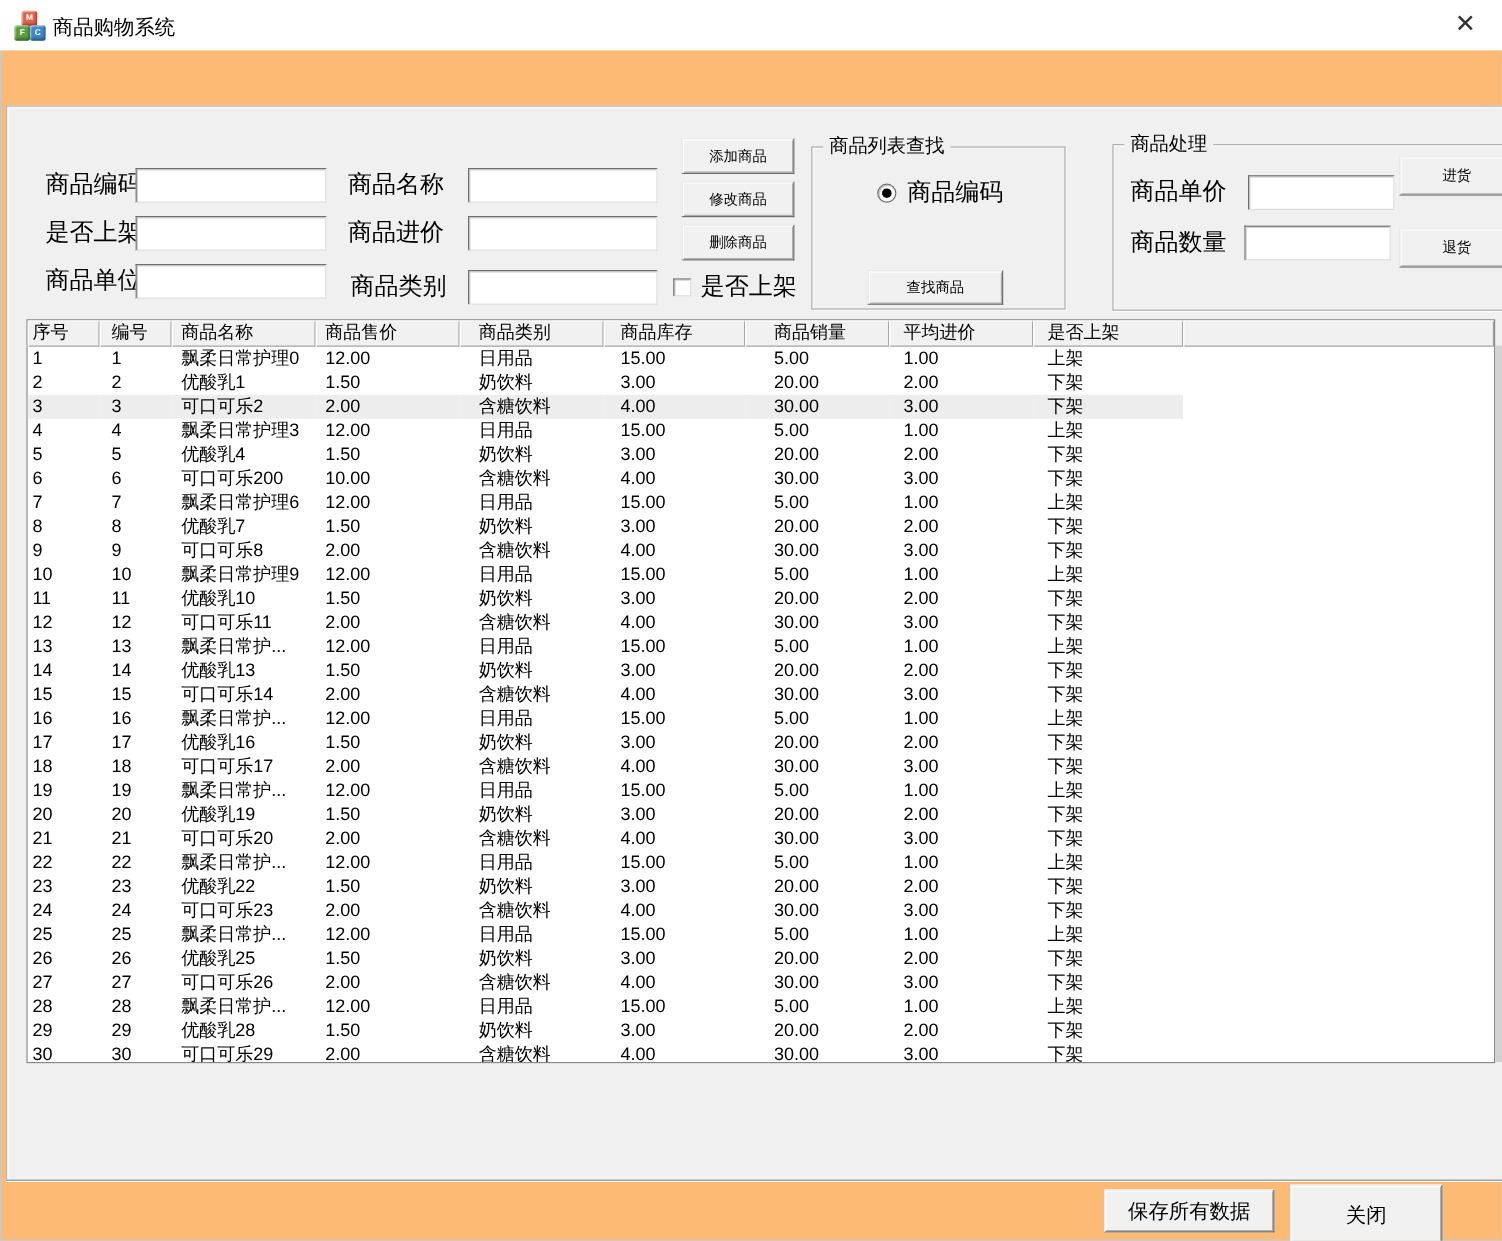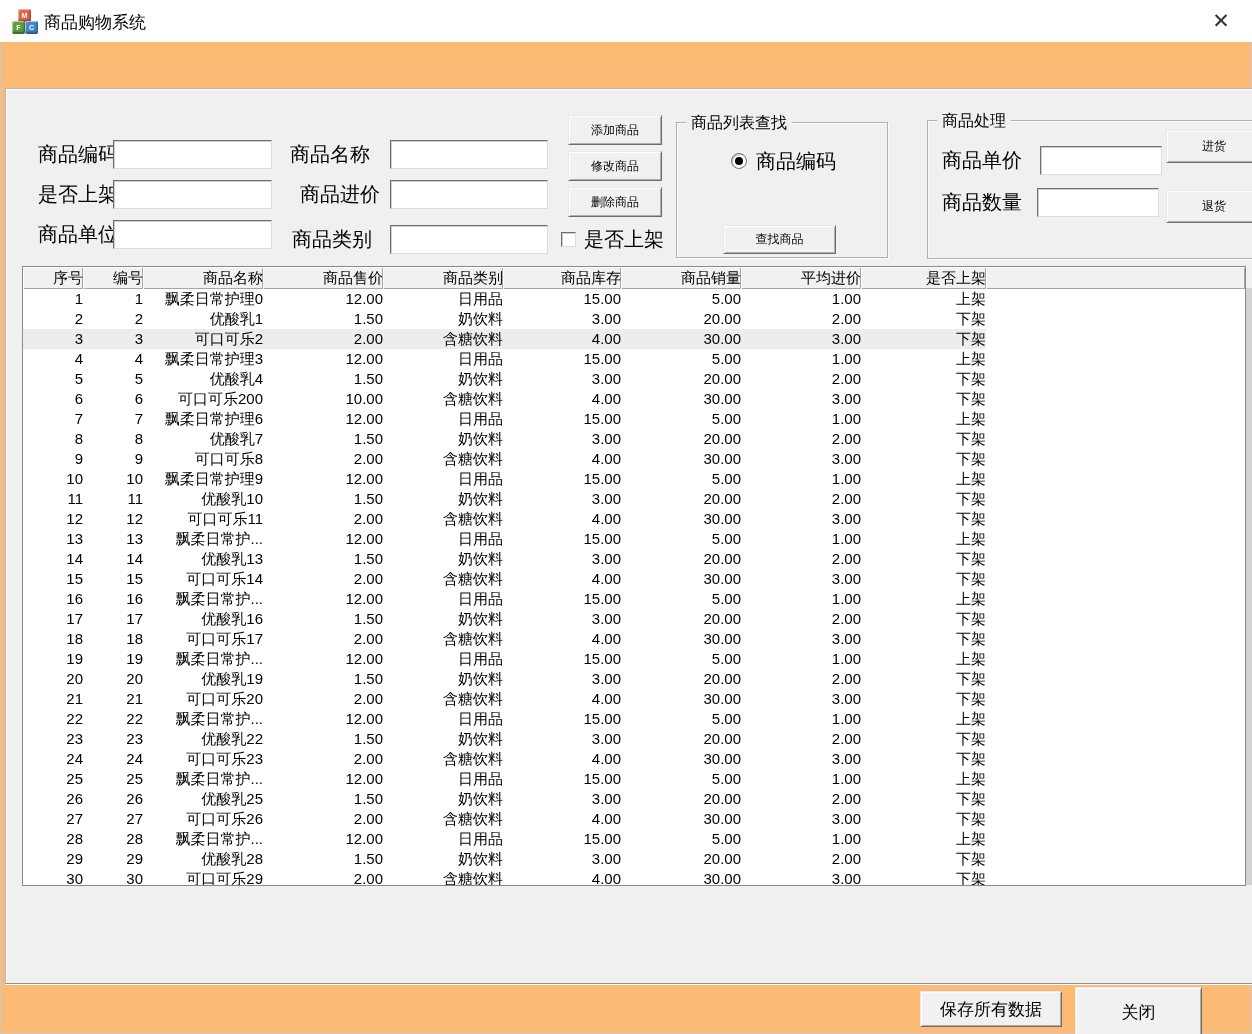--- a/index.html
+++ b/index.html
@@ -26,52 +26,52 @@
   #group-search{left:676px;top:122px;width:210px;height:134px;}
   #group-process{left:927px;top:120px;width:332px;height:137px;}
   
   .lbl{position:absolute;font-size:20px;color:#000;height:29px;line-height:29px;white-space:nowrap;}
   .tb{position:absolute;height:29px;background:#ffffff;border:1px solid;border-color:#6e6e6e #dcdcdc #dcdcdc #6e6e6e;box-shadow:inset 1px 1px 0 #cfcfcf;box-sizing:border-box;font-size:15px;padding:0 4px;outline:none;font-family:inherit;}
   .btn{position:absolute;background:#f1f1f1;border:1px solid;border-color:#e9e9e9 #6d6d6d #6d6d6d #e9e9e9;box-shadow:inset 1px 1px 0 #ffffff,inset -1px -1px 0 #aeaeae;font-size:12px;color:#000;text-align:center;box-sizing:border-box;font-family:inherit;padding:0;}
   
   .lf0{left:38px;top:140px;}  .if0{left:113px;top:140px;width:159px;}
   .lf1{left:290px;top:140px;} .if1{left:390px;top:140px;width:158px;}
   .lf2{left:38px;top:180px;}  .if2{left:113px;top:180px;width:159px;}
-  .lf3{left:300px;top:180px;} .if3{left:390px;top:180px;width:158px;}
+  .lf3{left:290px;top:180px;} .if3{left:390px;top:180px;width:158px;}
   .lf4{left:38px;top:220px;}  .if4{left:113px;top:220px;width:159px;}
   .lf5{left:292px;top:225px;} .if5{left:390px;top:225px;width:158px;}
   #btn-add{left:568px;top:115px;width:94px;height:30px;}
   #btn-modify{left:568px;top:151px;width:94px;height:30px;}
   #btn-delete{left:568px;top:187px;width:94px;height:30px;}
   #chk-onshelf{position:absolute;left:561px;top:232px;width:15px;height:15px;background:#fff;border:1px solid;border-color:#6e6e6e #dcdcdc #dcdcdc #6e6e6e;box-shadow:inset 1px 1px 0 #cfcfcf;box-sizing:border-box;}
   #chk-onshelf-label{left:584px;top:225px;}
   
   #radio-code{position:absolute;left:731px;top:153px;width:16px;height:16px;border-radius:50%;background:#fff;border:1px solid #6e6e6e;box-shadow:inset 1px 1px 1px #bdbdbd;box-sizing:border-box;}
   #radio-code .dot{position:absolute;left:3px;top:3px;width:8px;height:8px;border-radius:50%;background:#000;}
   #radio-code-label{left:756px;top:147px;}
   #btn-find{left:723px;top:225px;width:113px;height:29px;}
   
   .lp0{left:942px;top:146px;} .ip0{left:1040px;top:146px;width:122px;}
   .lp1{left:942px;top:188px;} .ip1{left:1037px;top:188px;width:122px;}
   #btn-in{left:1166px;top:130px;width:96px;height:33px;}
   #btn-out{left:1166px;top:190px;width:96px;height:33px;}
   
-  #table{position:absolute;left:22px;top:266px;width:1224px;height:620px;background:#ffffff;border:1px solid #8a8a8a;box-sizing:border-box;overflow:hidden;text-align:right;}
+  #table{position:absolute;left:22px;top:266px;width:1224px;height:620px;background:#ffffff;border:1px solid #8a8a8a;box-sizing:border-box;overflow:hidden;}
   #thead{display:flex;height:22px;background:#f1f1f1;}
   .th{box-sizing:border-box;height:22px;line-height:21px;font-size:15px;padding-left:6px;background:#f1f1f1;box-shadow:inset 1px 1px 0 #ffffff,inset -1px -1px 0 #a6a6a6;white-space:nowrap;overflow:hidden;}
   #tbody{position:relative;}
   .tr{display:flex;height:20px;}
   .td{box-sizing:border-box;height:20px;line-height:19px;font-size:15px;white-space:nowrap;overflow:hidden;color:#000;}
   .c0{width:60px;padding-left:4px;}
   .c1{width:60px;padding-left:10px;}
   .c2{width:120px;padding-left:8px;}
   .c3{width:120px;padding-left:8px;}
   .c4{width:120px;padding-left:16px;}
   .c5{width:118px;padding-left:14px;}
-  .c6{width:120px;padding-left:8px;}
+  .c6{width:120px;padding-left:24px;}
   .c7{width:120px;padding-left:12px;}
   .c8{width:125px;padding-left:12px;}
   .c9{flex:1;}
   .tr.sel .td{background:#ededed;}
   .tr.sel .td.c9{background:#ffffff;}
   #vscroll{position:absolute;right:0px;top:288px;width:6px;height:597px;background:#d2d2d2;}
   
   #btn-save{left:920px;top:991px;width:142px;height:36px;font-size:17px;}
   #btn-close{left:1075px;top:987px;width:127px;height:50px;font-size:17px;}
 </style>

